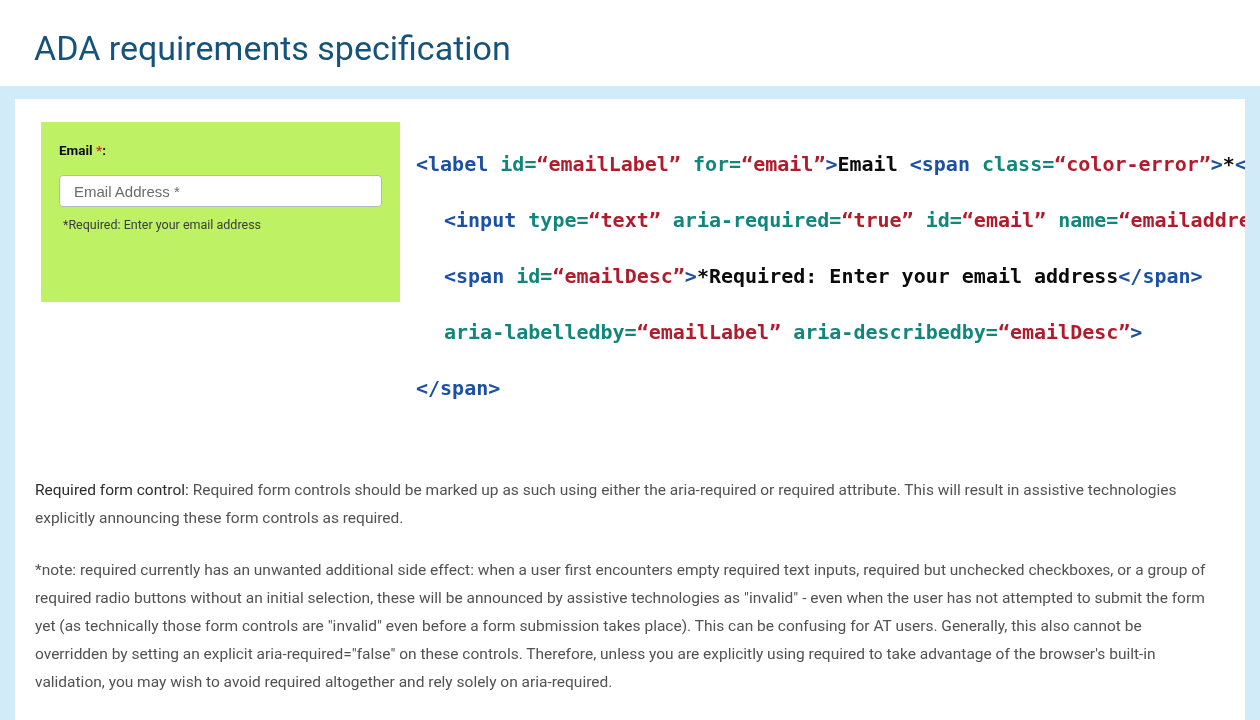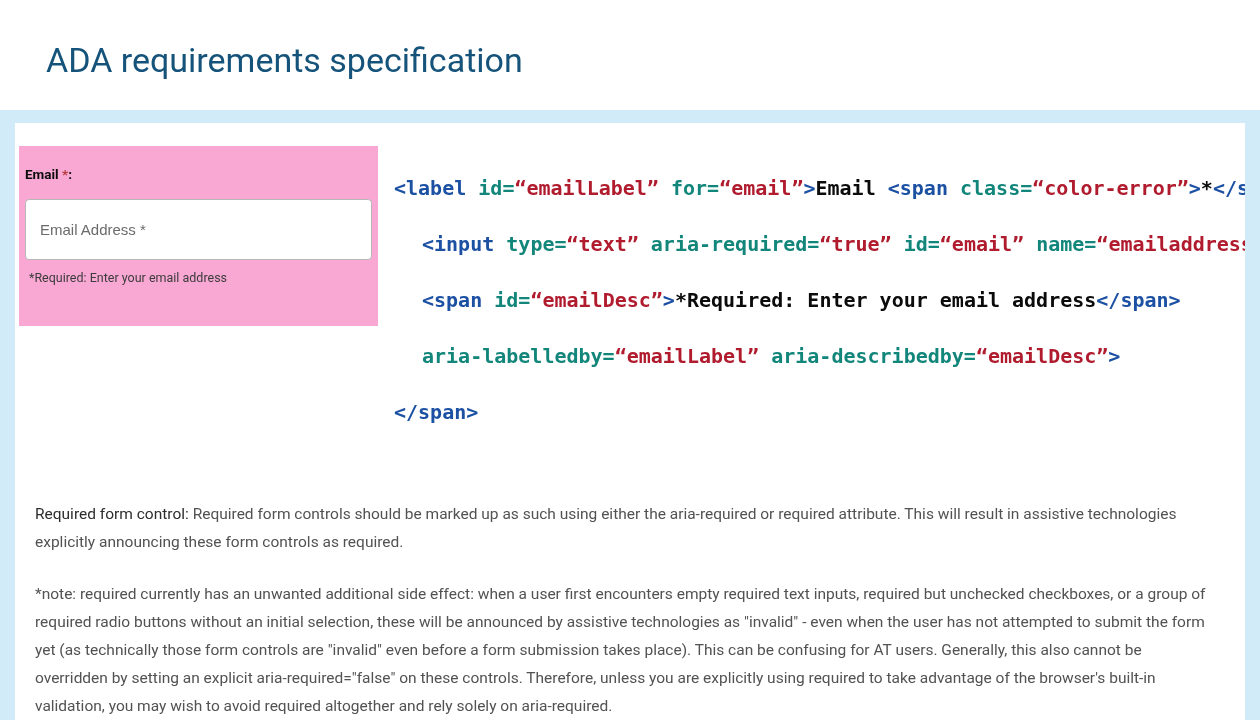--- a/index.html
+++ b/index.html
@@ -12,56 +12,56 @@
   }
   .page {
     width: 1260px;
     min-height: 720px;
     position: relative;
   }
   .page-title {
     font-size: 34px;
     color: #15537a;
     font-weight: 400;
-    margin: 12px;
+    margin: 0;
     padding: 28px 12px 18px 34px;
   }
   .blue-band {
     background: #d1ecf8;
     padding: 13px 15px 0 15px;
     min-height: 640px;
   }
   .content-card {
     background: #fff;
     padding: 23px 0 0 0;
     min-height: 627px;
   }
   .example-row {
     display: flex;
     align-items: flex-start;
   }
   .form-demo {
-    background: #f9a8d4;
+    background: #bef264;
     width: 359px;
     min-height: 180px;
-    margin-left: 4px;
-    padding: 20px 6px;
+    margin-left: 26px;
+    padding: 20px 18px;
     flex: 0 0 359px;
   }
   .form-label {
     font-size: 13.5px;
     font-weight: 700;
     color: #0c0c0c;
     display: block;
     margin-bottom: 17px;
   }
   .form-label .ast { color: #b33a3a; font-weight: 700; }
   .form-input {
     width: 100%;
-    height: 61px;
+    height: 32px;
     border: 1px solid #b7b7b7;
     border-radius: 4px;
     padding: 0 14px;
     font-size: 15px;
     color: #6b6b6b;
     background: #fff;
   }
   .form-input::placeholder { color: #6b6b6b; }
   .helper {
     font-size: 12.5px;

